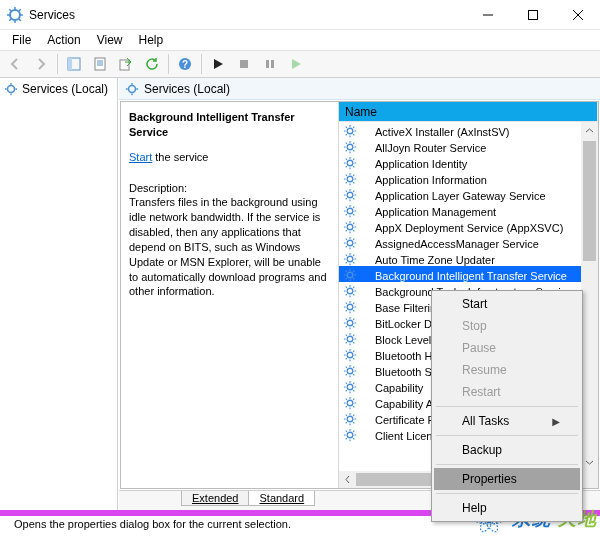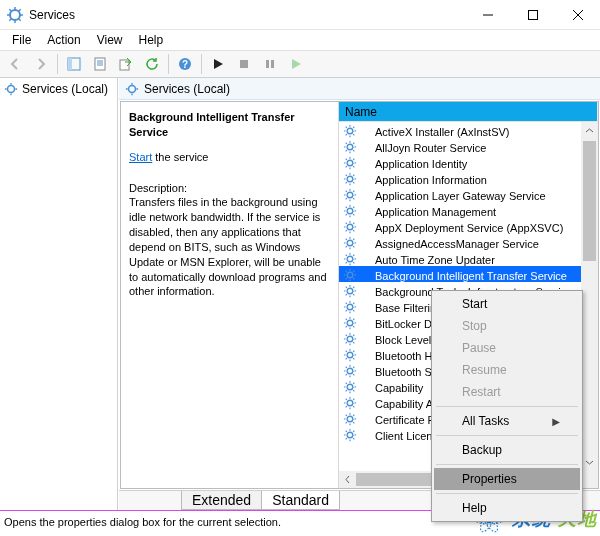--- a/index.html
+++ b/index.html
@@ -38,25 +38,25 @@
   .listpanel { flex: 1; display: flex; flex-direction: column; overflow: hidden; position: relative; }
   .colheader { height: 20px; display: flex; align-items: center; background: #0ea5e9; border-bottom: 1px solid #e3e3e3; }
   .colheader .col { padding: 0 6px; font-size: 12px; border-right: 1px solid #e8e8e8; height: 100%; display: flex; align-items: center; }
   .svclist { flex: 1; overflow: hidden; position: relative; }
   .svcrow { display: flex; align-items: flex-end; height: 16px; padding-left: 4px; gap: 18px; font-size: 11px; white-space: nowrap; }
   .svcrow.sel { background: #0a6cff; color: #fff; }
   .svcrow .sico { flex-shrink: 0; }
 
   
   .tabstrip { height: 20px; display: flex; align-items: flex-start; border-top: 1px solid #d0d0d0; padding-left: 62px; background: #f7f7f7; }
-  .tab { padding: 1px 10px; font-size: 14px; border: 1px solid #b9b9b9; border-top: none; background: #fff; margin-right: -1px; cursor: default; }
+  .tab { padding: 1px 10px; font-size: 11px; border: 1px solid #b9b9b9; border-top: none; background: #fff; margin-right: -1px; cursor: default; text-decoration: underline; }
   .tab.inactive { background: #f2f2f2; }
 
   
-  .statusbar { height: 22px; display: flex; align-items: center; padding: 0 4px; font-size: 11px; border-top: 1px solid #d946ef; }
+  .statusbar { height: 22px; display: flex; align-items: center; padding: 0 14px; font-size: 11px; border-top: 6px solid #d946ef; }
 
   
   .vscroll { position: absolute; right: 0; top: 20px; bottom: 17px; width: 17px; background: #f0f0f0; display: flex; flex-direction: column; }
   .vscroll .arrow { height: 17px; display: flex; align-items: center; justify-content: center; background: #f0f0f0; }
   .vscroll .thumb { margin: 0 2px; background: #c2c2c2; height: 120px; }
   .hscroll { position: absolute; left: 0; right: 17px; bottom: 0; height: 17px; background: #f0f0f0; display: flex; }
   .hscroll .arrow { width: 17px; display: flex; align-items: center; justify-content: center; }
   .hscroll .track { flex: 1; display: flex; align-items: center; }
   .hscroll .thumb { height: 13px; background: #c2c2c2; width: 120px; margin: 2px 0; }
   .scrollspacer { position: absolute; right: 0; bottom: 0; width: 17px; height: 17px; background: #f0f0f0; }

